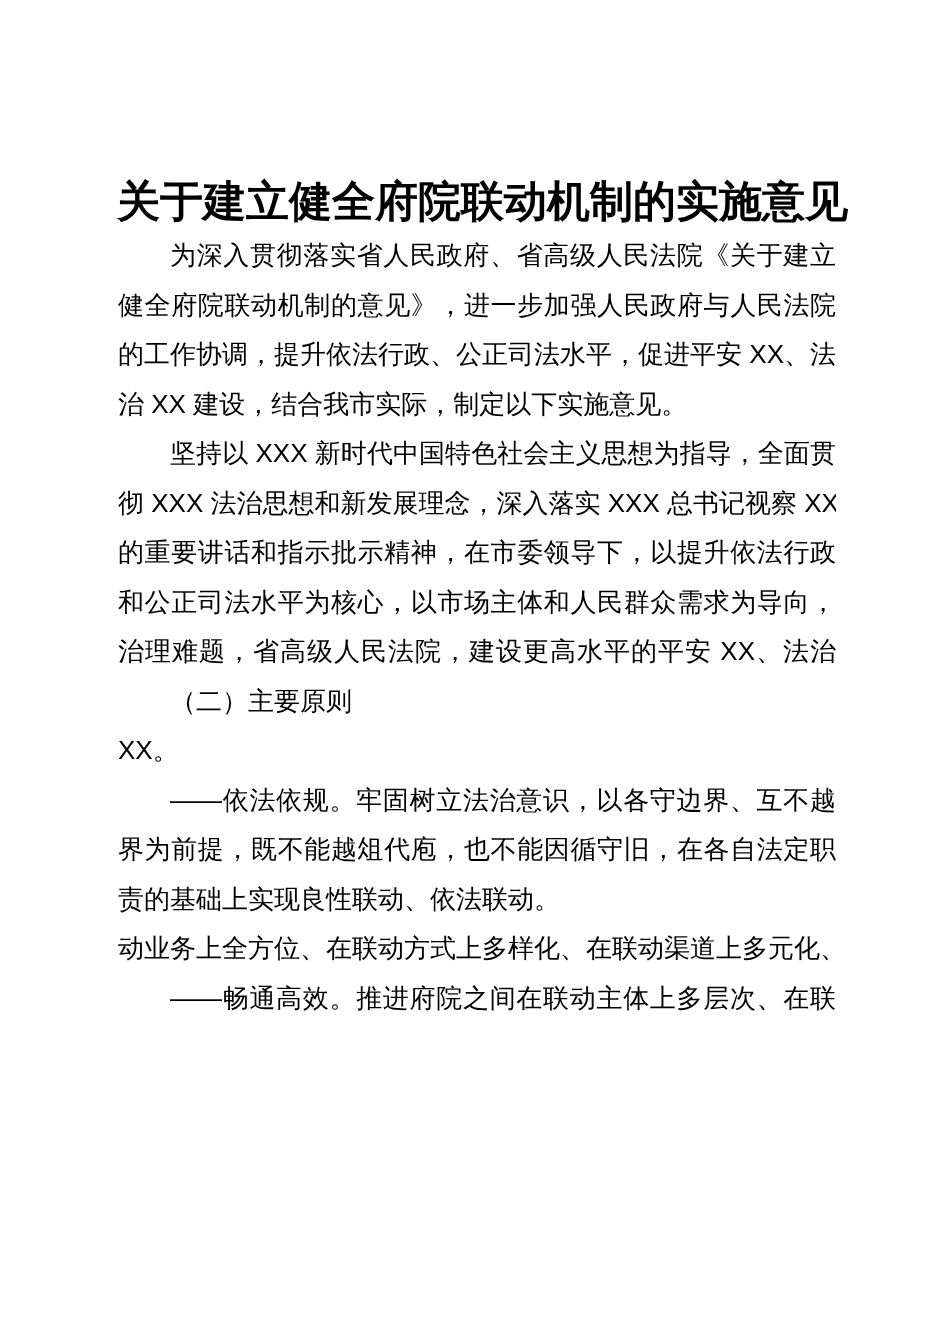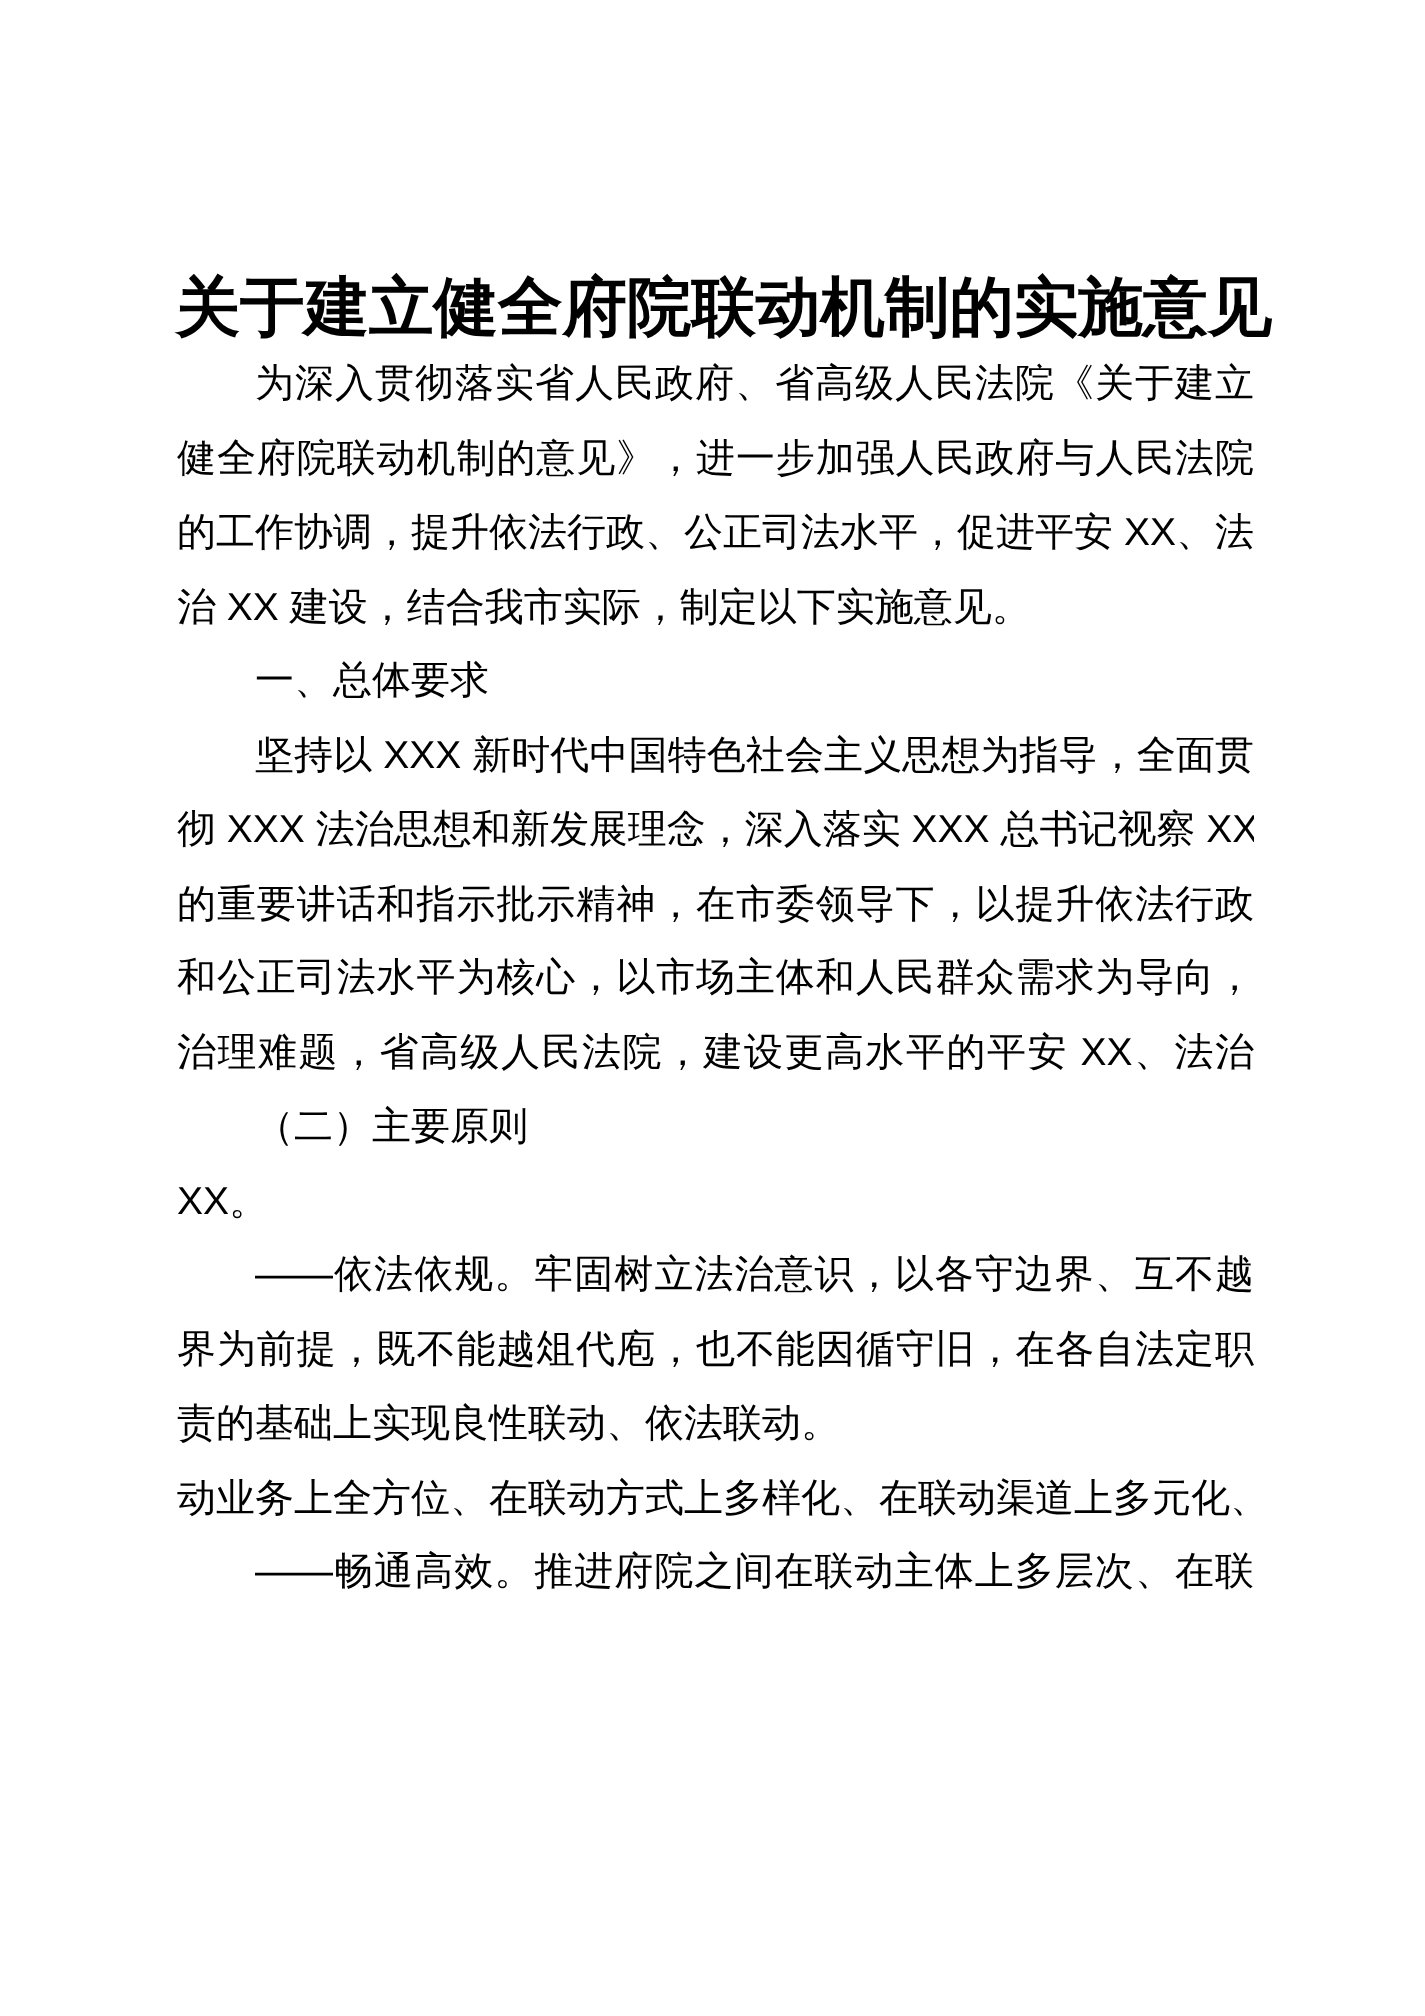--- a/index.html
+++ b/index.html
@@ -15,21 +15,21 @@
     color: #000000;
     font-family: "Liberation Sans", "DejaVu Sans", sans-serif;
     overflow: hidden;
   }
   .doc-title {
     position: absolute;
     left: 117px;
     top: 179px;
     width: 718px;
     height: 54px;
-    font-family: Liberation Sans, sans-serif;
+    font-family: Liberation Mono, monospace;
     font-weight: bold;
     font-size: 43px;
     line-height: 52px;
     text-align: center;
     white-space: nowrap;
     letter-spacing: 0px;
   }
   .doc-body {
     position: absolute;
     left: 118px;
@@ -55,21 +55,20 @@
 </head>
 <body>
 
 <div class="page">
   <div class="doc-title">关于建立健全府院联动机制的实施意见</div>
   <div class="doc-body" id="doc-body">
       <div class="line indent">为深入贯彻落实省人民政府、省高级人民法院《关于建立</div>
       <div class="line">健全府院联动机制的意见》，进一步加强人民政府与人民法院</div>
       <div class="line">的工作协调，提升依法行政、公正司法水平，促进平安 XX、法</div>
       <div class="line last">治 XX 建设，结合我市实际，制定以下实施意见。</div>
-      <div class="line indent last">一、总体要求</div>
       <div class="line indent">坚持以 XXX 新时代中国特色社会主义思想为指导，全面贯</div>
       <div class="line">彻 XXX 法治思想和新发展理念，深入落实 XXX 总书记视察 XX</div>
       <div class="line">的重要讲话和指示批示精神，在市委领导下，以提升依法行政</div>
       <div class="line">和公正司法水平为核心，以市场主体和人民群众需求为导向，</div>
       <div class="line">治理难题，省高级人民法院，建设更高水平的平安 XX、法治</div>
       <div class="line indent last">（二）主要原则</div>
       <div class="line last">XX。</div>
       <div class="line indent">——依法依规。牢固树立法治意识，以各守边界、互不越</div>
       <div class="line">界为前提，既不能越俎代庖，也不能因循守旧，在各自法定职</div>
       <div class="line last">责的基础上实现良性联动、依法联动。</div>

